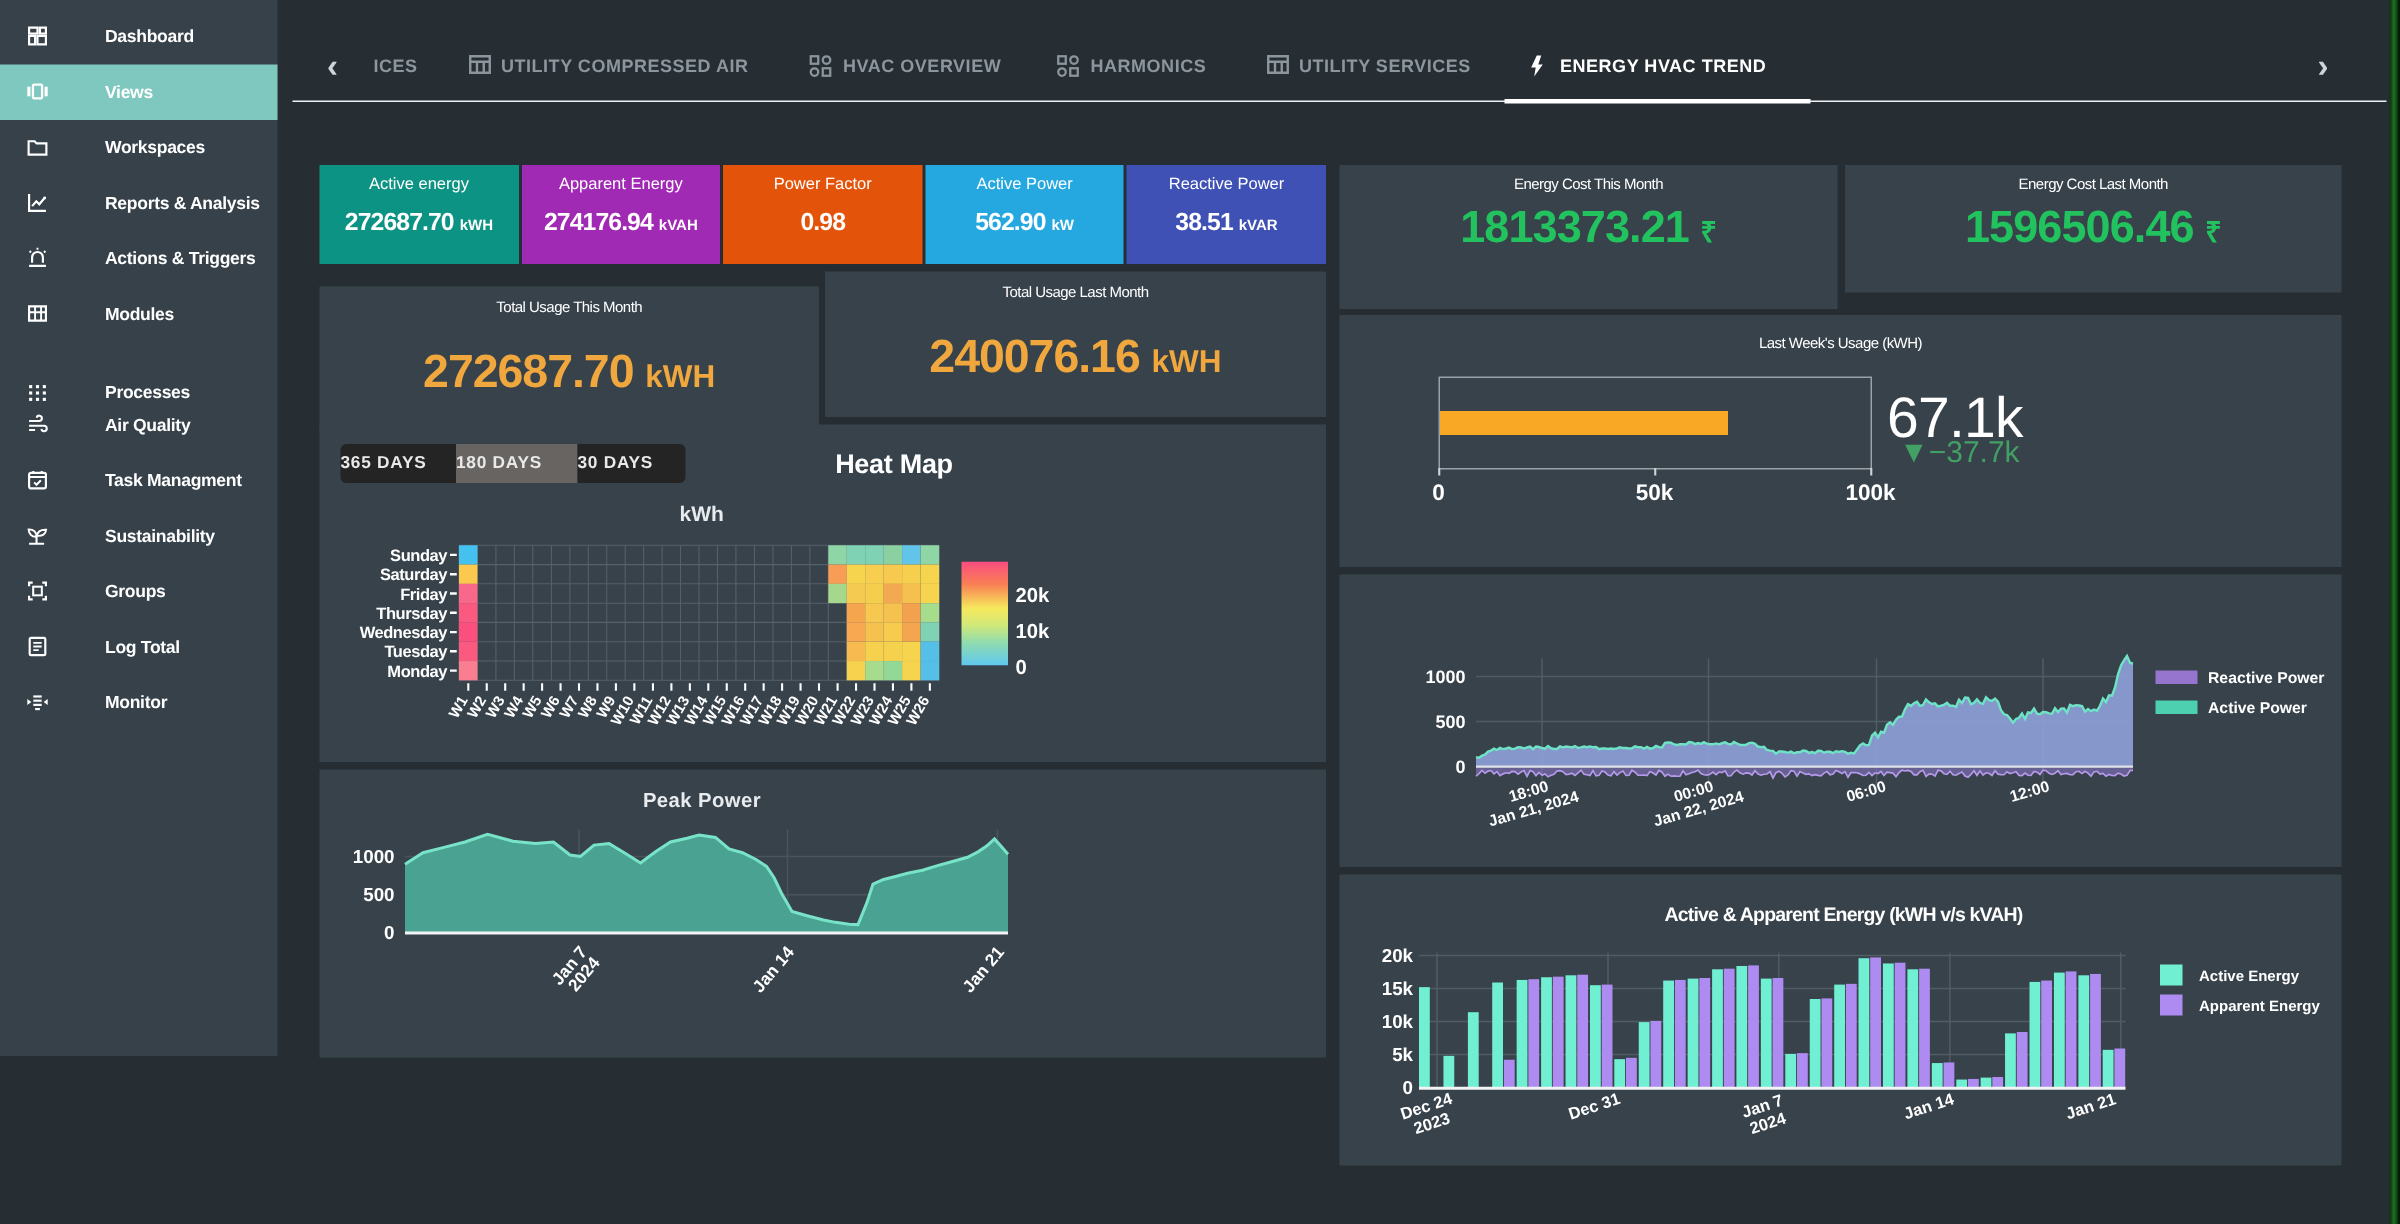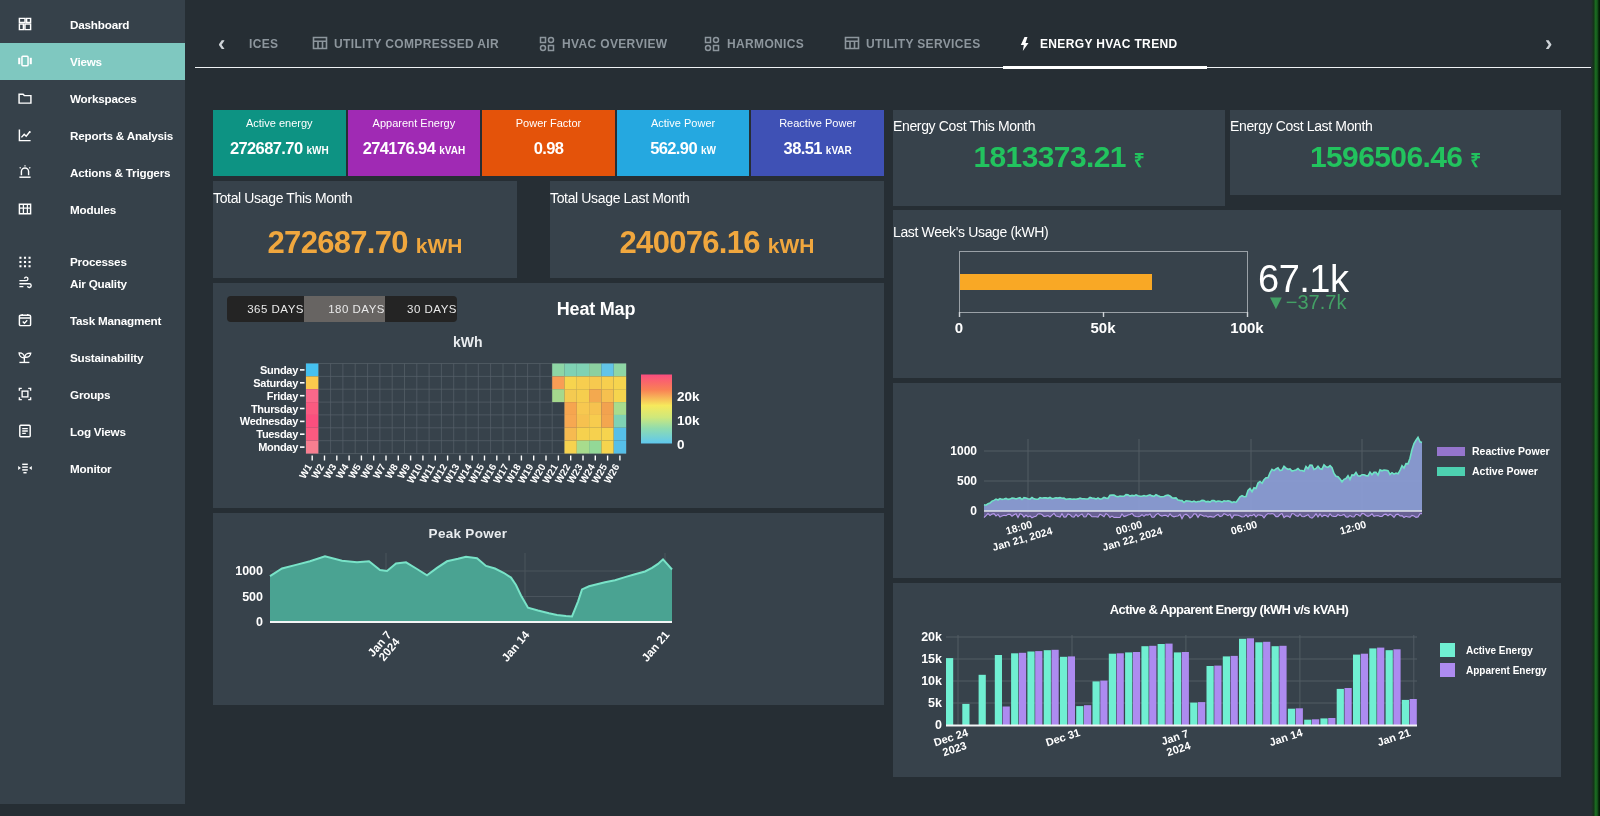--- a/index.html
+++ b/index.html
@@ -1,38 +1,38 @@
 <!DOCTYPE html>
 <html><head><meta charset="utf-8"><style>*{margin:0;padding:0;box-sizing:border-box}
 html,body{width:1600px;height:816px;overflow:hidden;background:#262e34;font-family:"Liberation Sans",sans-serif;-webkit-font-smoothing:antialiased}
-#sidebar{position:absolute;left:0;top:0;width:185px;height:804px;background:#36414a;z-index:5}
+#sidebar{position:absolute;left:0;top:0;width:185px;height:704px;background:#36414a;z-index:5}
 .sitem{position:absolute;left:0;width:185px;height:37px;display:flex;align-items:center;color:#fff}
 .sitem .sicon{position:absolute;left:17px}
 .sitem span{position:absolute;left:70px;font-size:11.7px;font-weight:700;letter-spacing:-0.2px;white-space:nowrap}
 .sitem.active{background:#7fc8c0}
 #nav{position:absolute;left:185px;top:0;width:1415px;height:69px;background:#262e34;z-index:4}
 .chev{position:absolute;top:44px;color:#cfd4d8;font-size:22px;line-height:22px;transform:translateY(-50%);font-weight:700}
 .tab{position:absolute;top:44px;transform:translateY(-50%);font-size:12px;font-weight:700;letter-spacing:.35px;color:#8d969d;white-space:nowrap}
 .tab.active{color:#fff}
 .ticon{position:absolute;top:36px;color:#8d969d}
 #tabline{position:absolute;left:10px;right:0;top:67px;height:1px;background:#eef1f3}
 #tabind{position:absolute;left:818px;width:204px;top:65.5px;height:3px;background:#fff}
 .panel{position:absolute;background:#37424b}
-.ptitle{text-align:left;color:#fff;font-size:14px;letter-spacing:-0.35px}
+.ptitle{text-align:center;color:#fff;font-size:10px;letter-spacing:-0.35px}
 #kpis{position:absolute;left:213px;top:110px;width:671px;height:66px;display:flex;gap:2px}
 .tile{flex:1;color:#fff;text-align:center}
 .tlabel{font-size:11px;margin-top:7px}
 .tval{font-size:16.5px;font-weight:700;letter-spacing:-0.6px;margin-top:10px}
 .tval span{font-size:10px;font-weight:700;letter-spacing:0}
 .bigorange{text-align:center;color:#f0a73e;font-size:31px;font-weight:700;letter-spacing:-0.7px;margin-top:19px}
 .bigorange span{font-size:21px;letter-spacing:0}
 .biggreen{text-align:center;color:#22c35e;font-size:30px;font-weight:700;letter-spacing:-0.6px;margin-top:6px}
 .biggreen span{font-size:19px;letter-spacing:0}
 #greenbar{position:absolute;right:0;top:0;width:9px;height:816px;z-index:9;background:linear-gradient(90deg,#262e34 0%,#15341a 30%,#1c6e21 52%,#15571c 70%,#082a0c 85%,#031204 100%)}
-.hb{height:26px;line-height:26px;text-align:right;color:#e9e9e9;font-size:11.5px;font-weight:400;letter-spacing:.5px}
+.hb{height:26px;line-height:26px;text-align:left;color:#e9e9e9;font-size:11.5px;font-weight:700;letter-spacing:.5px}
 </style></head><body>
 <div id="sidebar">
     <div class="sitem" style="top:5.5px">
       <svg class="sicon" width="16" height="16" viewBox="0 0 20 20">
         <path d="M3 3h7v5H3zM12 3h5v5h-5zM3 10h5v7H3zM10 10h7v7h-7z" fill="none" stroke="#fff" stroke-width="1.8"></path>
       </svg>
       <span>Dashboard</span>
     </div>
     <div class="sitem active" style="top:42.5px">
       <svg class="sicon" width="16" height="16" viewBox="0 0 20 20">
@@ -115,21 +115,21 @@
         <path d="M3 6V3h3M14 3h3v3M17 14v3h-3M6 17H3v-3" fill="none" stroke="#fff" stroke-width="1.8"></path>
         <rect x="6.4" y="6.4" width="7.2" height="7.2" fill="none" stroke="#fff" stroke-width="1.7"></rect>
       </svg>
       <span>Groups</span>
     </div>
     <div class="sitem" style="top:412.5px">
       <svg class="sicon" width="16" height="16" viewBox="0 0 20 20">
         <rect x="3.5" y="2.8" width="13" height="14.4" rx="1.2" fill="none" stroke="#fff" stroke-width="1.8"></rect>
         <path d="M6.5 7h7M6.5 10h7M6.5 13h4.5" stroke="#fff" stroke-width="1.6"></path>
       </svg>
-      <span>Log Views</span>
+      <span>Log Total</span>
     </div>
     <div class="sitem" style="top:449.5px">
       <svg class="sicon" width="16" height="16" viewBox="0 0 20 20">
         <g fill="#fff">
           <path d="M1.5 7.5l3.4 2.5-3.4 2.5z"></path>
           <path d="M18.5 7.5l-3.4 2.5 3.4 2.5z"></path>
           <rect x="6.5" y="4.5" width="7" height="1.8"></rect>
           <rect x="6.5" y="8" width="7" height="1.8"></rect>
           <rect x="6.5" y="11.5" width="7" height="1.8"></rect>
           <rect x="8" y="15" width="4" height="1.8"></rect>
@@ -190,21 +190,21 @@
     </div>
     <div class="tile" style="background:#25a8e0">
       <div class="tlabel">Active Power</div>
       <div class="tval">562.90 <span>kW</span></div>
     </div>
     <div class="tile" style="background:#3f51b5">
       <div class="tlabel">Reactive Power</div>
       <div class="tval">38.51 <span>kVAR</span></div>
     </div>
   </div>
-<div class="panel" style="left:213px;top:181px;width:304px;height:97px">
+<div class="panel" style="left:213px;top:191px;width:333px;height:97px">
     <div class="ptitle" style="margin-top:9px">Total Usage This Month</div>
     <div class="bigorange">272687.70 <span>kWH</span></div>
   </div>
 <div class="panel" style="left:550px;top:181px;width:334px;height:97px">
     <div class="ptitle" style="margin-top:9px">Total Usage Last Month</div>
     <div class="bigorange">240076.16 <span>kWH</span></div>
   </div>
 <div class="panel" style="left:893px;top:110px;width:332px;height:96px">
     <div class="ptitle" style="margin-top:8px">Energy Cost This Month</div>
     <div class="biggreen">1813373.21 <span>₹</span></div>

